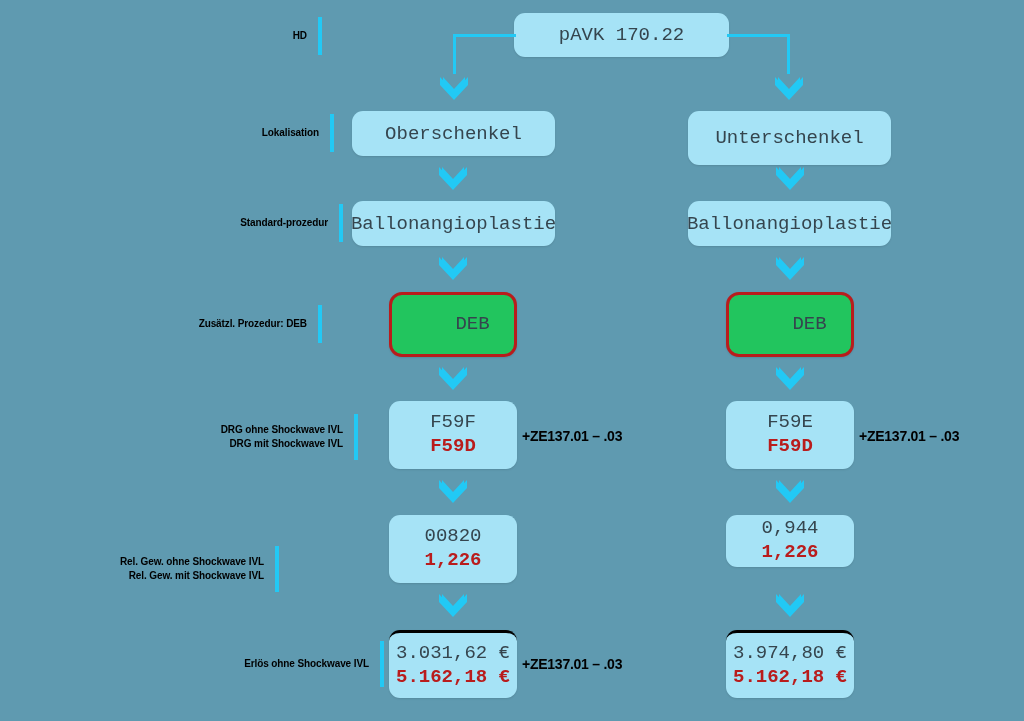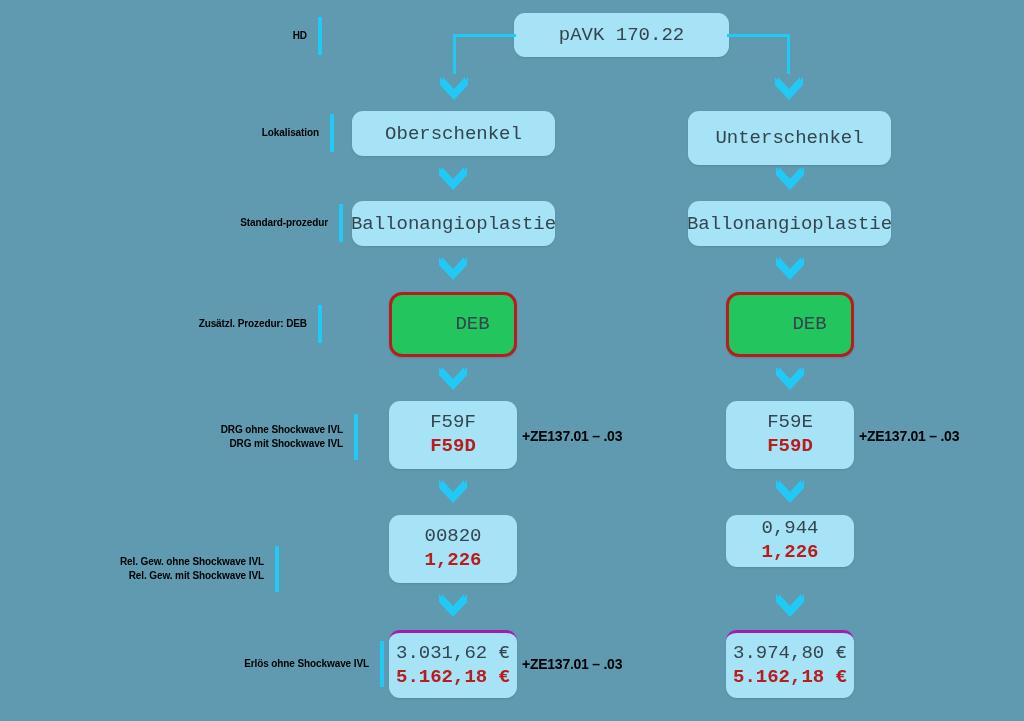--- a/index.html
+++ b/index.html
@@ -86,21 +86,21 @@
     background: #22c55e;
     border: 3px solid #b91c1c;
     border-radius: 13px;
     padding-left: 39px;
   }
   .node.deb .line1 {
     color: #35454e;
     font-size: 19px;
   }
   .node.topbar {
-    border-top: 3px solid #a21caf;
+    border-top: 3px solid #000000;
   }
 
   
   .hline {
     position: absolute;
     background: #22c9f5;
     height: 3px;
   }
   .vline {
     position: absolute;

